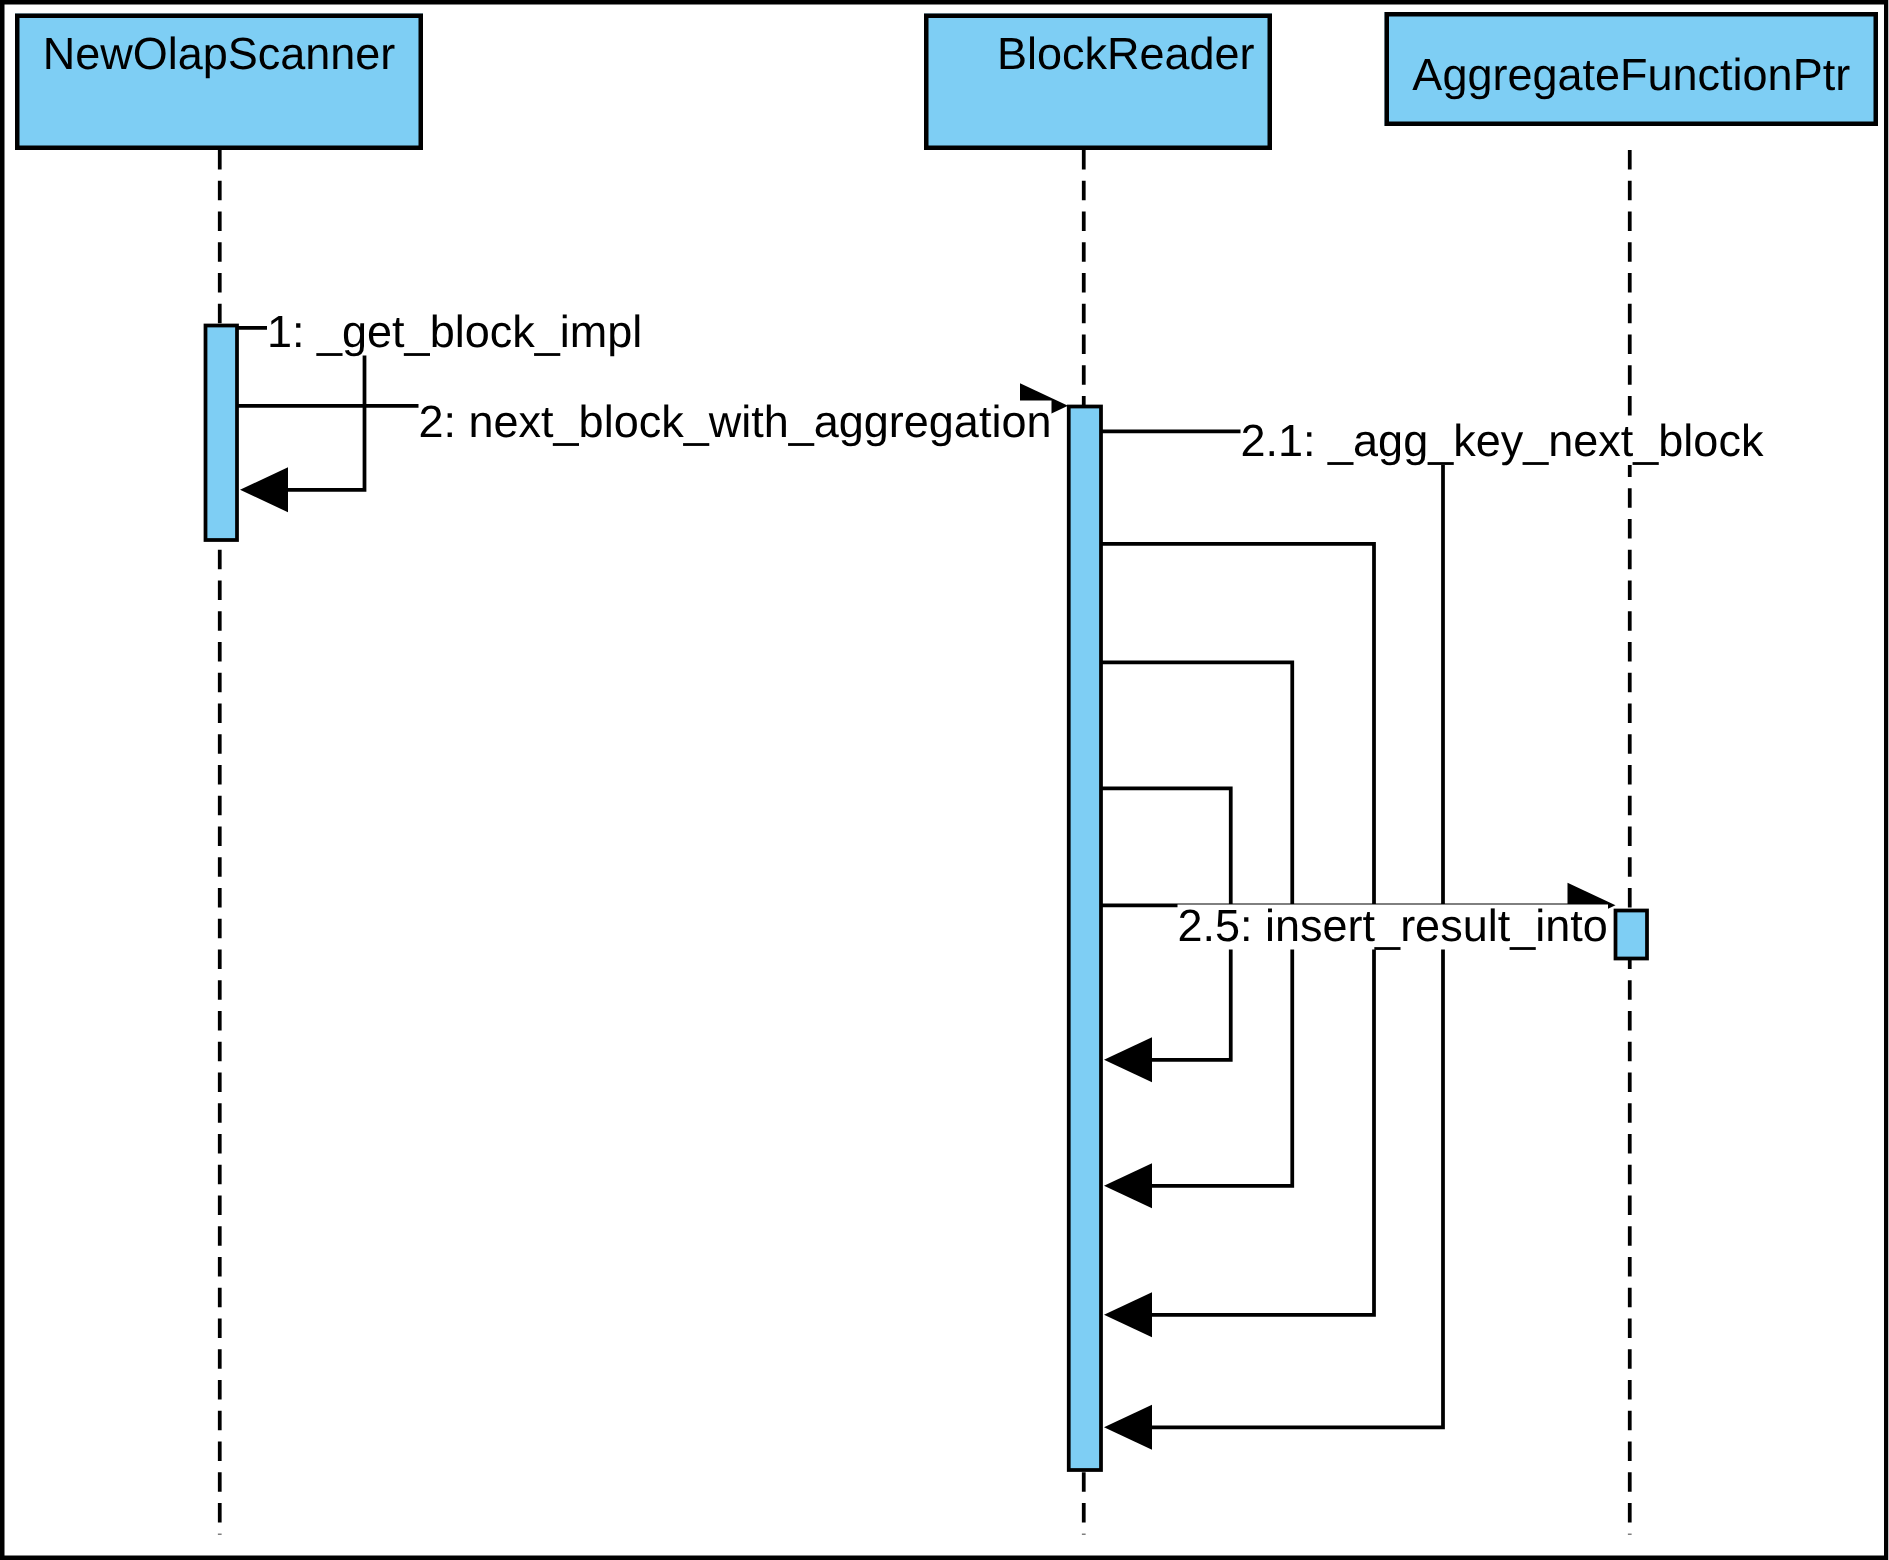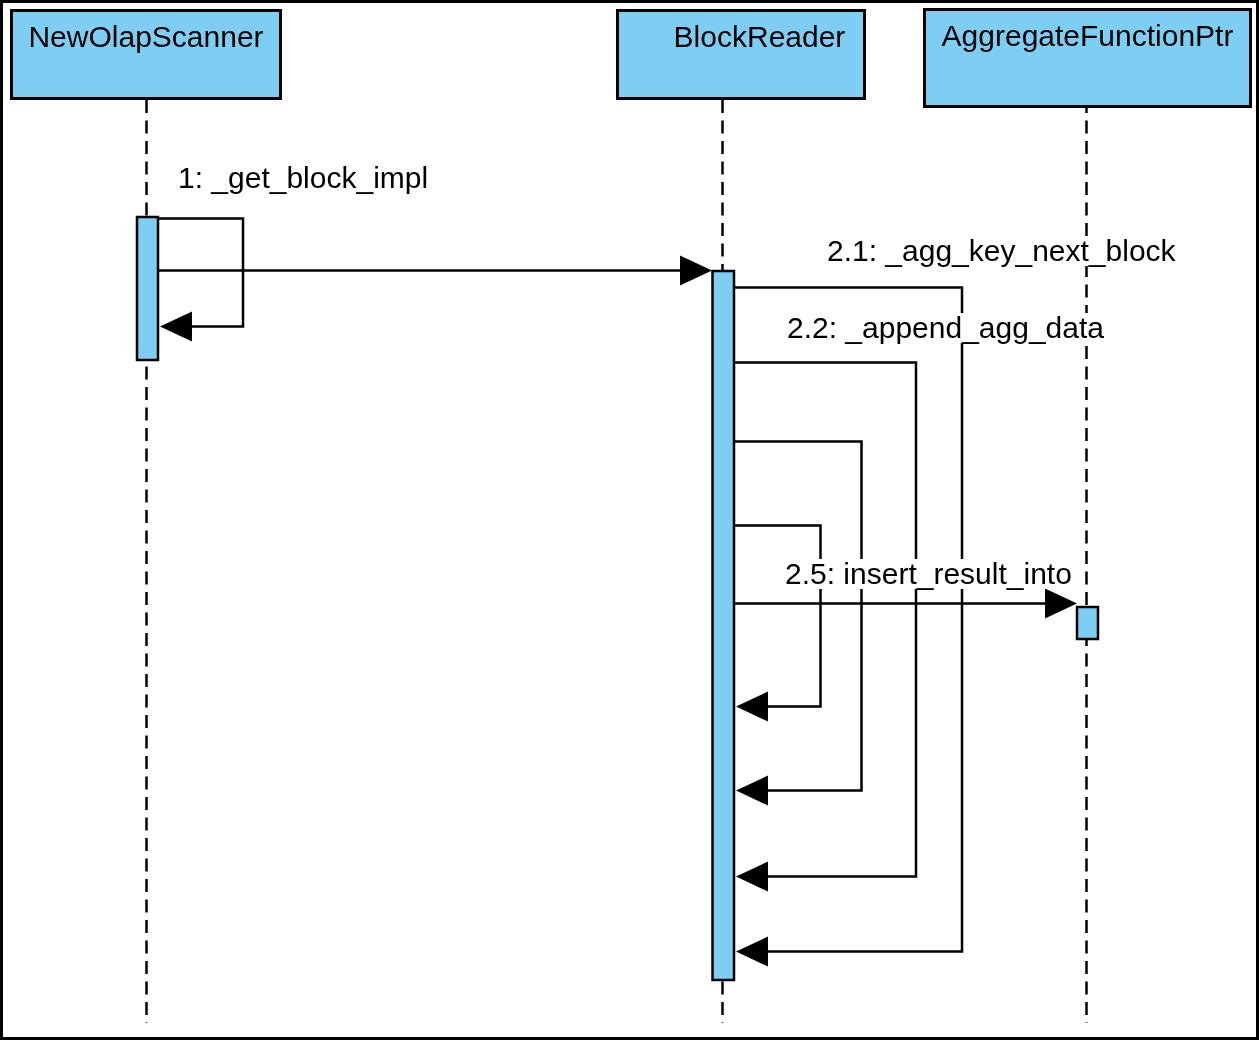--- a/index.html
+++ b/index.html
@@ -35,20 +35,21 @@
     line-height: 1;
     color: #000000;
   }
   .msg-label {
     position: absolute;
     font-size: 30px;
     line-height: 1;
     color: #000000;
     background: #ffffff;
     white-space: nowrap;
+    margin-top: 44px;
   }
 </style>
 </head>
 <body>
 
 <div id="canvas">
 
   <svg id="diagram-svg" width="1259" height="1040" viewBox="0 0 1259 1040" fill="none" stroke="none">
 
     <g>
@@ -98,25 +99,25 @@
     <polygon points="733,703.5 765,688.5 765,718.5" fill="#000"></polygon>
     <polygon points="733,787.5 765,772.5 765,802.5" fill="#000"></polygon>
     <polygon points="733,873.5 765,858.5 765,888.5" fill="#000"></polygon>
     <polygon points="733,948.5 765,933.5 765,963.5" fill="#000"></polygon>
     <polygon points="1074,600.5 1042,585.5 1042,615.5" fill="#000"></polygon>
   </svg>
 
   <div class="actor" style="left:7px; top:6px; width:272px; height:91px;">
     <span>NewOlapScanner</span>
   </div>
-  <div class="actor" style="left:613px; top:6px; width:250px; height:91px;padding-left:37px;">
+  <div class="actor" style="left:613px; top:6px; width:232px; height:91px;padding-left:37px;">
     <span>BlockReader</span>
   </div>
-  <div class="actor" style="left:920px; top:5px; width:329px; height:100px;">
+  <div class="actor" style="left:920px; top:5px; width:329px; height:76px;align-items:center;">
     <span>AggregateFunctionPtr</span>
   </div>
 
   <div class="msg-label" style="left:175px; top:160px;">1: _get_block_impl</div>
+  <div class="msg-label" style="left:276px; top:220px;">2: next_block_with_aggregation</div>
   <div class="msg-label" style="left:824px; top:233px;">2.1: _agg_key_next_block</div>
-  <div class="msg-label" style="left:784px; top:310px;">2.2: _append_agg_data</div>
   <div class="msg-label" style="left:782px; top:556px;">2.5: insert_result_into</div>
 
 </div>
 
 </body></html>

